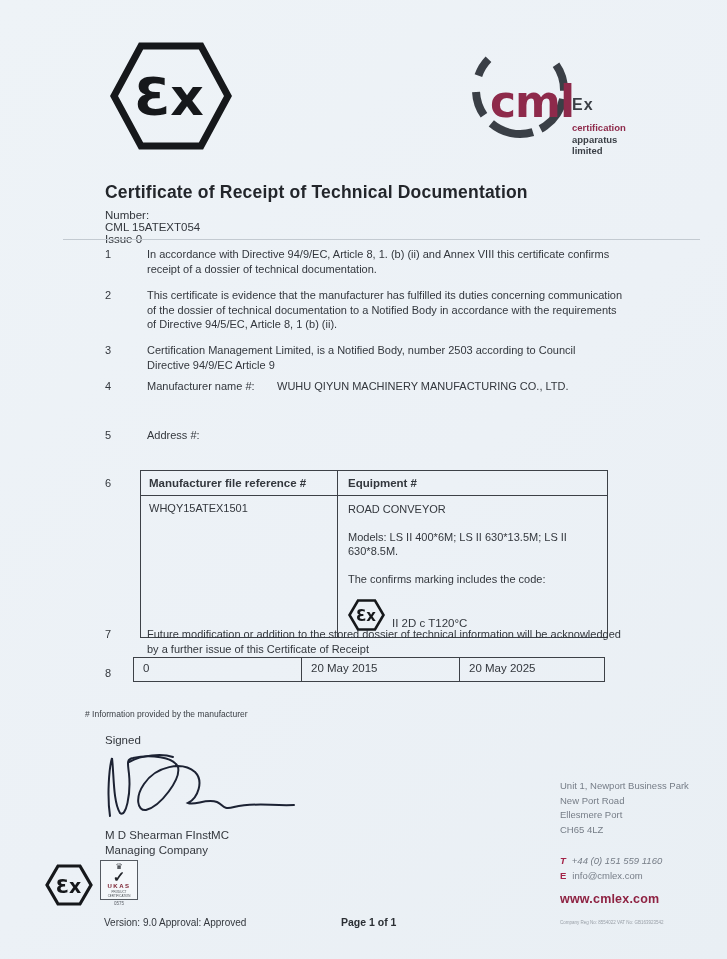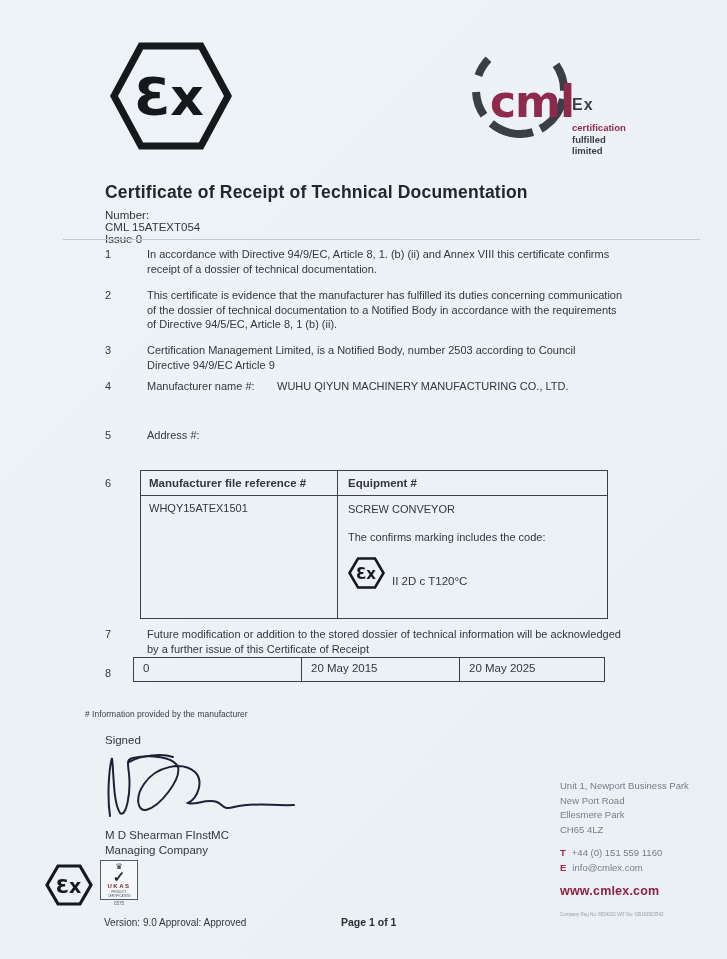--- a/index.html
+++ b/index.html
@@ -55,21 +55,21 @@
   .ukas-box{width:34px;border:1px solid #565b62;background:#f4f7fa;text-align:center;padding:2px 1px 1px 1px;}
   .ukas-crown{font-size:8px;line-height:7px;color:#2c3036;}
   .ukas-check{font-size:15px;line-height:13px;font-weight:bold;color:#23262b;}
   .ukas-name{font-size:6px;letter-spacing:1.5px;color:#7a2030;font-weight:bold;line-height:7px;}
   .ukas-sub{font-size:3px;color:#4a4f55;line-height:4px;}
   .ukas-num{font-size:4.5px;color:#5a5f66;text-align:center;margin-top:1px;}
   .version{font-size:10px;color:#33373d;}
   .pagenum{font-size:10.5px;font-weight:bold;color:#2b2f34;}
   
   .contact{font-size:9.5px;line-height:14.5px;color:#767d87;}
-  .contact .tel{margin-top:9px;}
+  .contact .tel{margin-top:17px;font-style:italic;}
   .contact b.mk{color:#a32347;margin-right:6px;}
   .website{font-size:12.5px;font-weight:bold;color:#8e2242;margin-top:9px;letter-spacing:.2px;}
   .regline{font-size:4.5px;color:#9aa0a8;margin-top:9px;filter:blur(.2px);white-space:nowrap;}
 </style>
 </head>
 <body>
 
 <div class="page">
 
   <div class="abs atex-logo" style="left:110px;top:42px;">
@@ -80,21 +80,21 @@
   </div>
 
   <div class="abs cml-logo" style="left:468px;top:34px;">
     <svg class="abs" style="left:0;top:4px;" width="104" height="104" viewBox="0 0 104 104">
       <circle cx="52" cy="52" r="44" fill="none" stroke="#3a3f46" stroke-width="8" pathLength="100" stroke-dasharray="10 3 14 3 16 4 9 6 7 28" transform="rotate(-35 52 52)"></circle>
     </svg>
     <div class="abs cml-word" style="left:22px;top:48px;">cml</div>
     <div class="abs cml-ex" style="left:104px;top:62px;">Ex</div>
     <div class="abs cml-lines" style="left:104px;top:88px;">
       <div class="ln0">certification</div>
-      <div>fulfilled</div>
+      <div>apparatus</div>
       <div>limited</div>
     </div>
   </div>
 
   <div class="abs title" style="left:105px;top:182px;">Certificate of Receipt of Technical Documentation</div>
   <div class="abs numrow" style="left:105px;top:209px;width:480px;flex-direction:column;">
     <span class="lab">Number:</span>
     <span class="val">CML 15ATEXT054</span>
     <span>Issue 0</span>
   </div>
@@ -128,21 +128,22 @@
     <span class="num">6</span>
   </div>
   <div class="abs eq-table" style="left:140px;top:470px;">
     <div class="eq-row eq-head">
       <div class="eq-c1">Manufacturer file reference #</div>
       <div class="eq-c2">Equipment #</div>
     </div>
     <div class="eq-row eq-body">
       <div class="eq-c1">WHQY15ATEX1501</div>
       <div class="eq-c2">
-        <p class="eq-para">SCREW CONVEYOR</p>
+        <p class="eq-para">ROAD CONVEYOR</p>
+        <p class="eq-para">Models: LS II 400*6M; LS II 630*13.5M; LS II 630*8.5M.</p>
         <p class="eq-para">The confirms marking includes the code:</p>
         <div class="eq-mark">
           <svg width="37" height="32" viewBox="0 0 37 32">
             <polygon points="10,1.5 27,1.5 35.5,16 27,30.5 10,30.5 1.5,16" fill="none" stroke="#16181b" stroke-width="2.6"></polygon>
             <text x="18" y="22" text-anchor="middle" class="atex-glyph" font-size="15">Ɛx</text>
           </svg>
           <span class="code">II 2D c T120°C</span>
         </div>
       </div>
     </div>
@@ -192,21 +193,21 @@
       <div class="ukas-sub">PRODUCT CERTIFICATION</div>
     </div>
     <div class="ukas-num">0575</div>
   </div>
   <div class="abs version" style="left:104px;top:917px;">Version: 9.0  Approval: Approved</div>
   <div class="abs pagenum" style="left:341px;top:916px;">Page 1 of 1</div>
 
   <div class="abs contact" style="left:560px;top:779px;width:160px;">
     <div>Unit 1, Newport Business Park</div>
     <div>New Port Road</div>
-    <div>Ellesmere Park</div>
+    <div>Ellesmere Port</div>
     <div>CH65 4LZ</div>
     <div class="tel">
       <b class="mk">T</b><span>+44 (0) 151 559 1160</span>
     </div>
     <div>
       <b class="mk">E</b><span>info@cmlex.com</span>
     </div>
     <div class="website">www.cmlex.com</div>
     <div class="regline">Company Reg No: 8554022    VAT No: GB163923542</div>
   </div>

